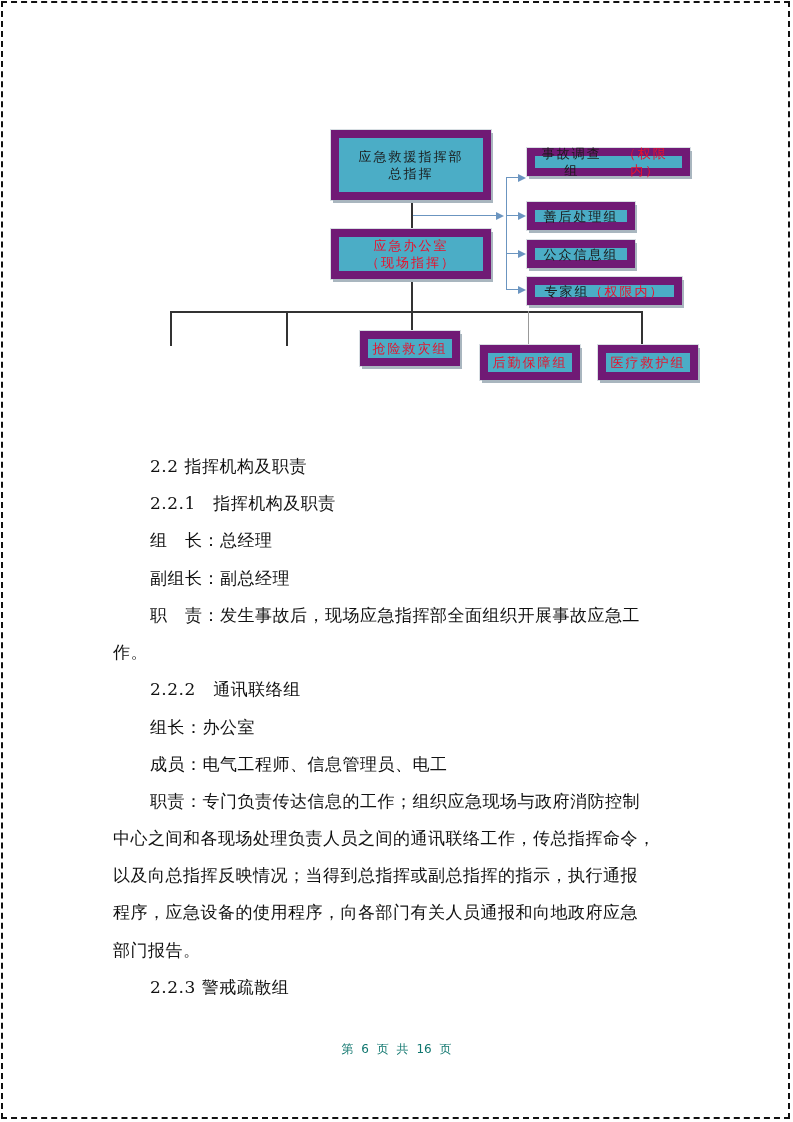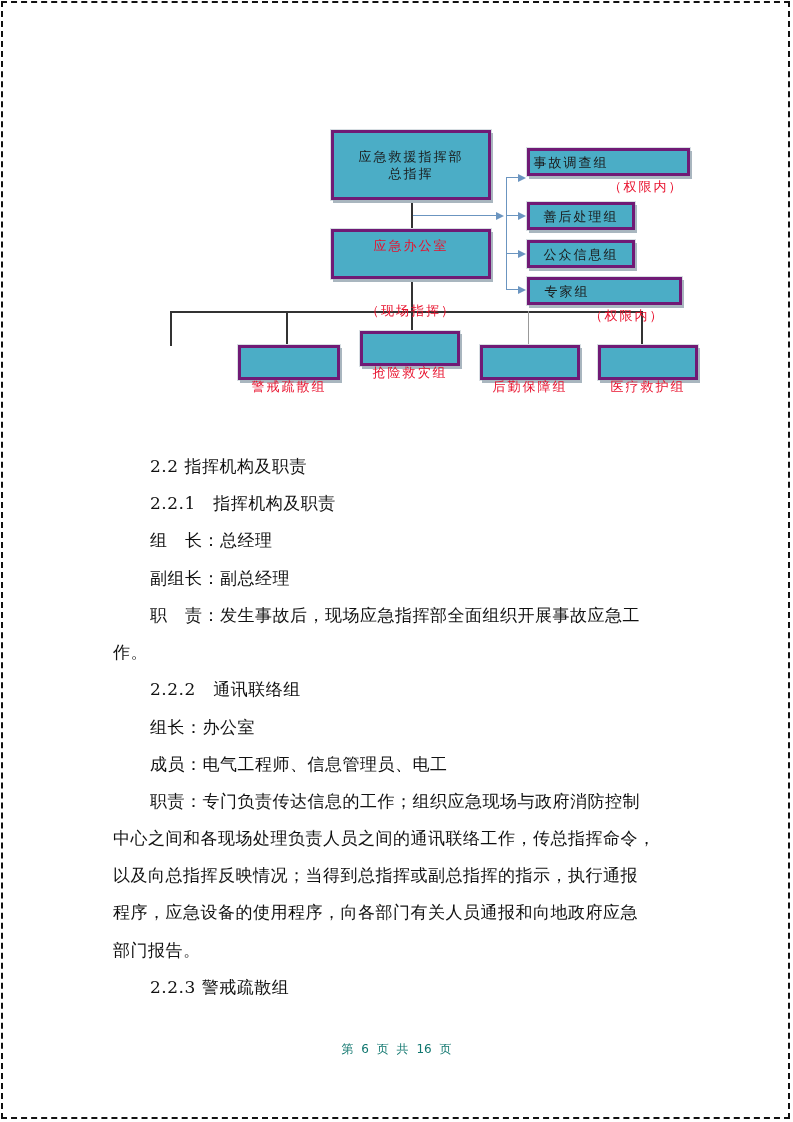--- a/index.html
+++ b/index.html
@@ -1,21 +1,21 @@
 <!DOCTYPE html>
 <html><head>
 <meta charset="utf-8">
 <style>
   html, body { margin: 0; padding: 0; background: #ffffff; }
   body { width: 793px; height: 1122px; position: relative; overflow: hidden; font-family: "DejaVu Serif", "Liberation Serif", serif; }
   .page-border { position: absolute; left: 1px; top: 1px; width: 789px; height: 1118px; border: 2px dashed #111; box-sizing: border-box; pointer-events: none; }
   .chart { position: absolute; left: 0; top: 0; width: 793px; height: 400px; }
-  .box { position: absolute; background: #4badc6; border: 3px solid #701a75; box-shadow: 2px 3px 0 #a9b6bf, 0 0 0 1px #d8dfe3; box-sizing: border-box; display: flex; align-items: center; justify-content: center; text-align: center; font-family: "DejaVu Sans", "Liberation Sans", sans-serif; font-size: 13px; line-height: 17px; letter-spacing: 2px; }
+  .box { position: absolute; background: #4badc6; border: 8px solid #701a75; box-shadow: 2px 3px 0 #a9b6bf, 0 0 0 1px #d8dfe3; box-sizing: border-box; display: flex; align-items: center; justify-content: center; text-align: center; font-family: "DejaVu Sans", "Liberation Sans", sans-serif; font-size: 13px; line-height: 17px; letter-spacing: 2px; }
   .box .t-black { color: #1a1a1a; }
-  .box .t-red { color: #e8112d; margin-top: 48px; }
+  .box .t-red { color: #e8112d; }
   .line { position: absolute; background: #333; }
   .bline { position: absolute; background: #6b95c0; }
   .arrow { position: absolute; width: 0; height: 0; border-top: 4px solid transparent; border-bottom: 4px solid transparent; border-left: 8px solid #6b95c0; }
   .para { position: absolute; font-size: 17px; color: #111; white-space: nowrap; letter-spacing: 0.5px; }
   .indent { left: 150px; }
   .full { left: 113px; }
   .footer { position: absolute; top: 1041px; left: 0; width: 793px; text-align: center; font-size: 12px; color: #0f766e; font-family: "DejaVu Sans", "Liberation Sans", sans-serif; word-spacing: 4px; }
 </style>
 </head>
 <body>
@@ -63,23 +63,20 @@
     <span class="t-black">善后处理组</span>
   </div>
   <div class="box" style="left:527px;top:240px;width:108px;height:28px;text-align:right;">
     <span class="t-black">公众信息组</span>
   </div>
   <div class="box" style="left:527px;top:277px;width:155px;height:28px;">
     <span class="t-black">专家组</span>
       <span class="t-red">（权限内）</span>
   </div>
 
-  <div class="box" style="left:238px;top:345px;width:102px;height:35px;">
-    <span class="t-red">警戒疏散组</span>
-  </div>
   <div class="box" style="left:360px;top:331px;width:100px;height:35px;justify-content:center;">
     <span class="t-red">抢险救灾组</span>
   </div>
   <div class="box" style="left:480px;top:345px;width:100px;height:35px;">
     <span class="t-red">后勤保障组</span>
   </div>
   <div class="box" style="left:598px;top:345px;width:100px;height:35px;">
     <span class="t-red">医疗救护组</span>
   </div>
 </div>

